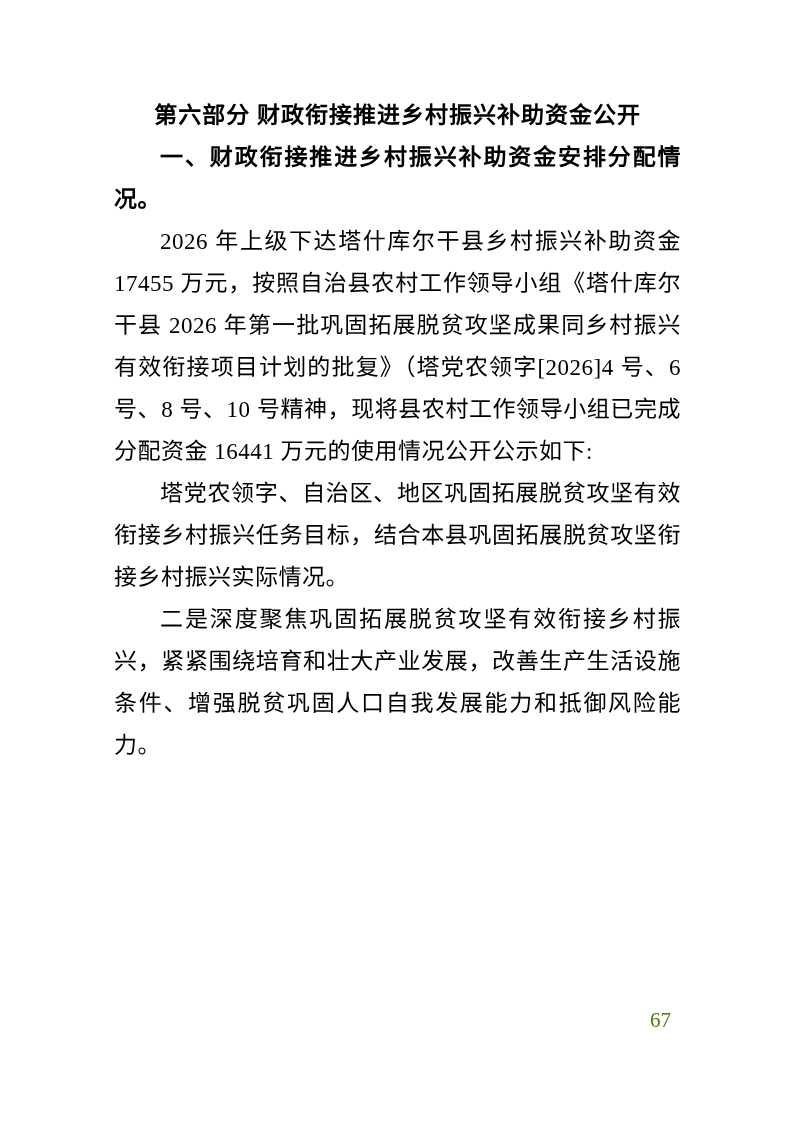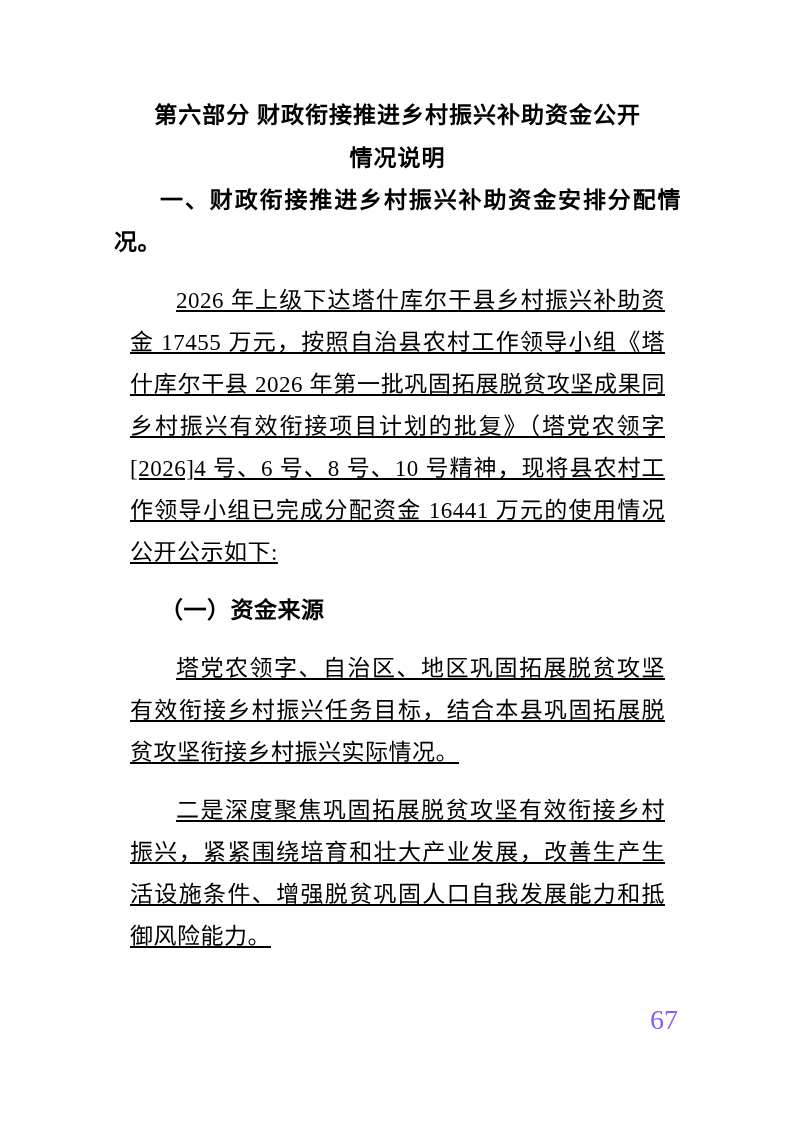--- a/index.html
+++ b/index.html
@@ -35,40 +35,37 @@
   }
   .heading {
     font-weight: bold;
     text-indent: 2em;
     margin: 0;
     letter-spacing: 0.5px;
     font-family: Liberation Serif, serif;
   }
   .para {
     text-indent: 2em;
-    margin: 16px;
+    margin: 0;
     letter-spacing: 0.5px;
-    text-decoration: underline;
   }
   .page-number {
     position: absolute;
     left: 650px;
     top: 1006px;
-    font-size: 28px;
+    font-size: 21px;
     line-height: 28px;
-    color: #8b5cf6;
+    color: #4d7c0f;
   }
 </style>
 </head>
 <body>
 
 <div class="page">
   <div class="content">
     <div class="doc-title">第六部分 财政衔接推进乡村振兴补助资金公开</div>
-    <div class="doc-title">情况说明</div>
     <p class="heading">一、财政衔接推进乡村振兴补助资金安排分配情况。</p>
     <p class="para">2026 年上级下达塔什库尔干县乡村振兴补助资金 17455 万元，按照自治县农村工作领导小组《塔什库尔干县 2026 年第一批巩固拓展脱贫攻坚成果同乡村振兴有效衔接项目计划的批复》（塔党农领字[2026]4 号、6 号、8 号、10 号精神，现将县农村工作领导小组已完成分配资金 16441 万元的使用情况公开公示如下:</p>
-    <p class="heading">（一）资金来源</p>
     <p class="para">塔党农领字、自治区、地区巩固拓展脱贫攻坚有效衔接乡村振兴任务目标，结合本县巩固拓展脱贫攻坚衔接乡村振兴实际情况。</p>
     <p class="para">二是深度聚焦巩固拓展脱贫攻坚有效衔接乡村振兴，紧紧围绕培育和壮大产业发展，改善生产生活设施条件、增强脱贫巩固人口自我发展能力和抵御风险能力。</p>
   </div>
   <div class="page-number">67</div>
 </div>
 
 </body></html>

